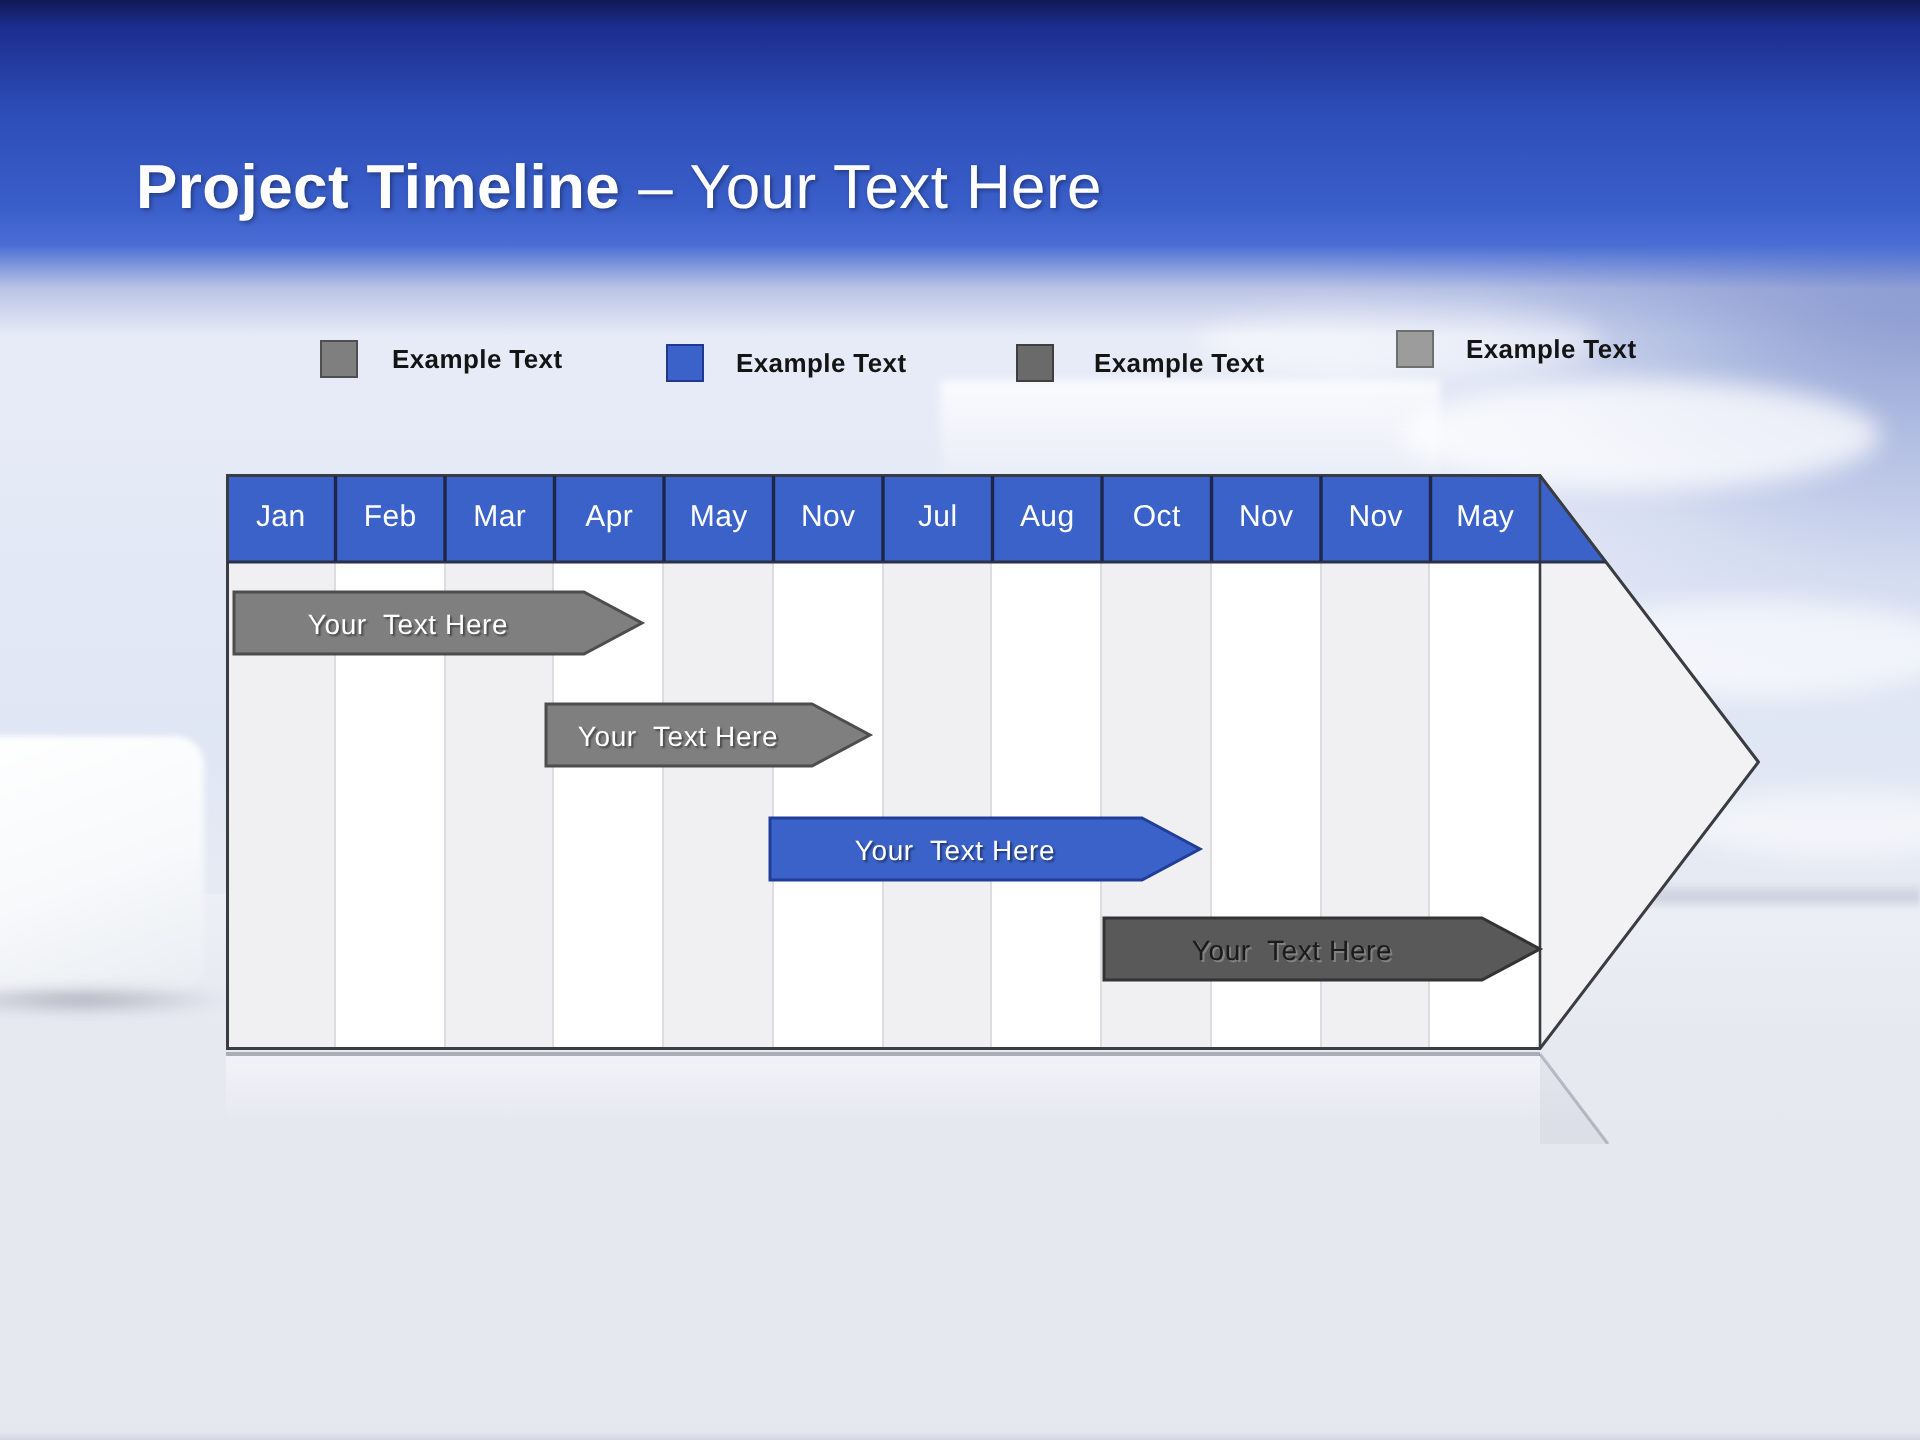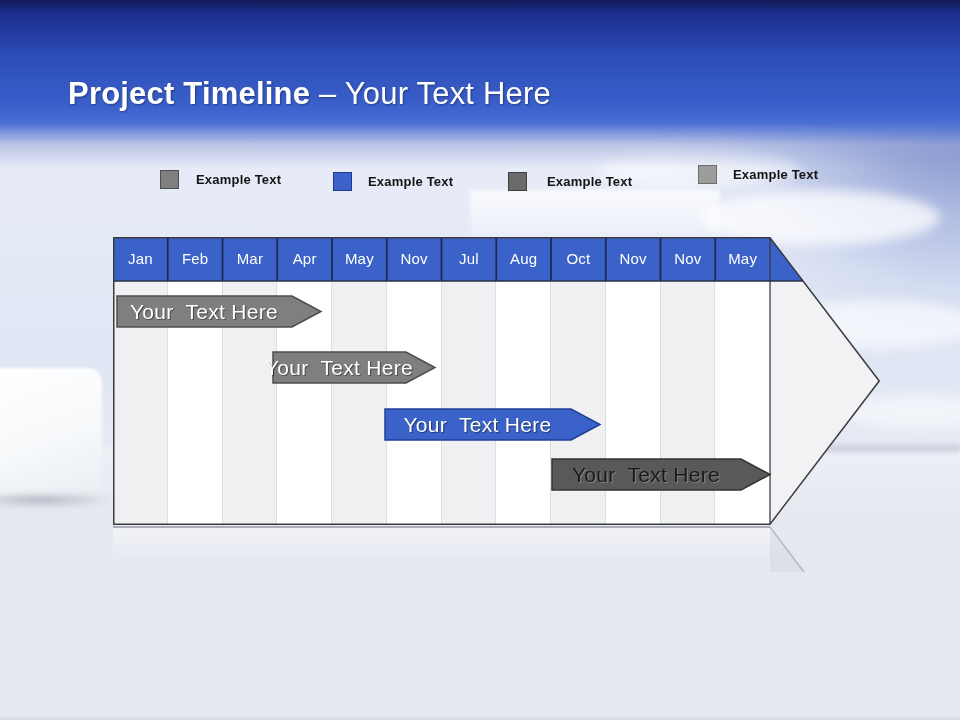--- a/index.html
+++ b/index.html
@@ -98,21 +98,21 @@
     width:54.75px;height:62px;line-height:44px;text-align:center;
     color:#ffffff;font-size:15px;letter-spacing:0.2px;
   }
   .outline{position:absolute;inset:0;pointer-events:none;}
   
   .bar{position:absolute;height:33px;}
   .bar svg{position:absolute;left:0;top:0;}
   .bar .bar-label{
     position:absolute;left:0;top:0;bottom:0;display:flex;
     align-items:center;justify-content:center;
-    font-size:21px;white-space:pre;letter-spacing:0.3px;
+    font-size:14px;white-space:pre;letter-spacing:0.3px;
   }
   .bar.b1{left:3px;top:58px;width:207px;}
   .bar.b2{left:159px;top:114px;width:165px;}
   .bar.b3{left:271px;top:171px;width:218px;}
   .bar.b4{left:438px;top:221px;width:221px;}
   .bar.b1 .bar-label,.bar.b2 .bar-label,.bar.b3 .bar-label{
     color:#ffffff;text-shadow:1px 1px 1px rgba(0,0,0,0.45);}
   .bar.b4 .bar-label{color:#1a1a1a;text-shadow:1px 1px 0 rgba(255,255,255,0.25);}
   .bar.b1 .bar-label{right:31px;}
   .bar.b2 .bar-label{right:31px;}

